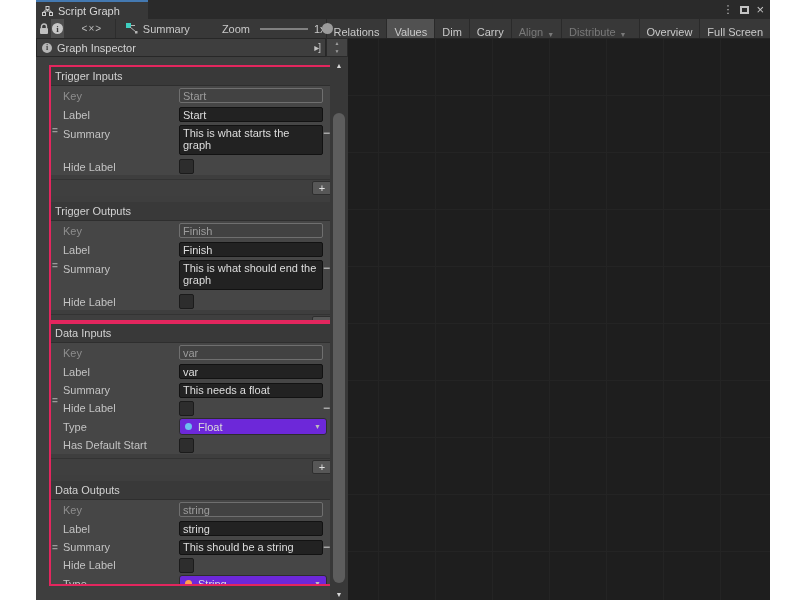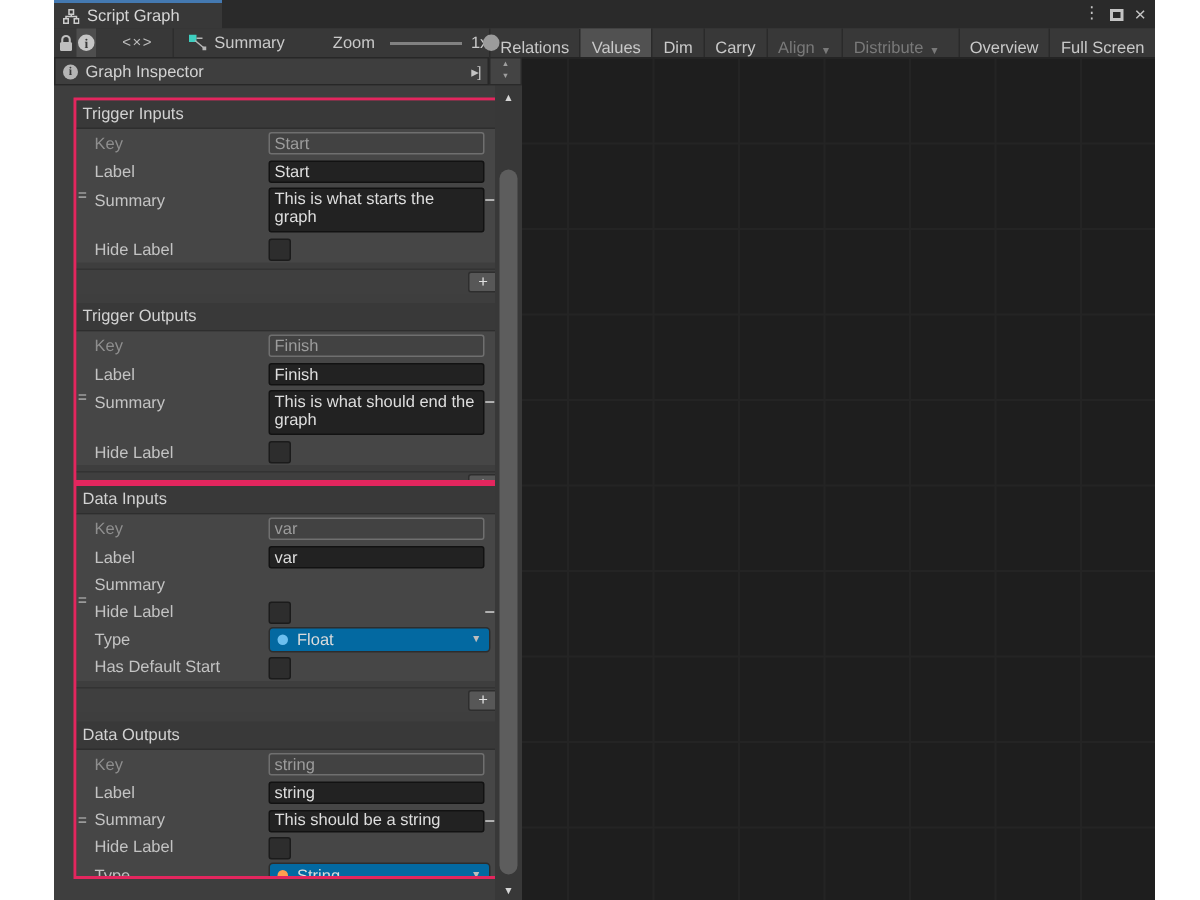--- a/index.html
+++ b/index.html
@@ -74,21 +74,21 @@
   .row.dim .flabel{color:#8e8e8e;}
   .tinput{width:136px;height:13px;background:#222222;border:1px solid #121212;border-radius:2px;
     color:#dedede;padding:0 3px;font-size:11px;font-family:"Liberation Sans",sans-serif;box-sizing:content-box;}
   .tinput.off{background:#424242;border:1px solid #6f6f6f;color:#9c9c9c;}
   .tarea{width:136px;height:26px;background:#222222;border:1px solid #121212;border-radius:2px;
     color:#dedede;padding:1px 3px;font-size:11px;line-height:12px;resize:none;overflow:hidden;
     font-family:"Liberation Sans",sans-serif;}
   .row.summary2{height:33px;align-items:flex-start;padding-top:1px;}
   .row.summary2 .flabel{margin-top:3px;}
   .checkbox{width:13px;height:13px;background:#2d2d2d;border:1px solid #1b1b1b;border-radius:2px;}
-  .dropdown{width:136px;height:15px;background:#0369a1;border:1px solid #2d2d2d;border-radius:3px;
+  .dropdown{width:136px;height:15px;background:#6d28d9;border:1px solid #2d2d2d;border-radius:3px;
     display:flex;align-items:center;gap:6px;padding:0 5px;color:#dcdcdc;box-sizing:content-box;}
   .dot{width:7px;height:7px;border-radius:50%;background:#888;}
   .dropdown .arrow{margin-left:auto;font-size:7px;color:#bdbdbd;}
   .minus{position:absolute;right:7px;top:2px;color:#b2b2b2;font-weight:bold;font-size:12px;}
   .minus.mid{top:auto;}
   .handle{position:absolute;left:1px;color:#9a9a9a;font-size:10px;font-weight:bold;}
   .spacer{height:4px;background:#3e3e3e;}
   .gap6{height:6px;background:#3e3e3e;}
   .plus-row{height:16px;background:#3f3f3f;border-top:1px solid #333;display:flex;align-items:center;justify-content:flex-end;}
   .plus-btn{width:18px;height:12px;background:#575757;border:1px solid #2e2e2e;border-radius:2px;color:#e0e0e0;
@@ -259,20 +259,21 @@
               <span class="flabel">Key</span>
               <input class="tinput off" readonly="" value="var" style="">
             </div>
             <div class="row">
               <span class="flabel">Label</span>
               <input class="tinput" value="var" style="">
             </div>
             <div class="row" style="height:18px">
               <span class="handle" style="top:14px">=</span>
               <span class="flabel">Summary</span>
+              <input class="tinput" value="This needs a float" style="">
             </div>
             <div class="row" style="height:18px">
               <span class="flabel">Hide Label</span>
               <span class="checkbox"></span>
               <span class="minus mid">−</span>
             </div>
             <div class="row">
               <span class="flabel">Type</span>
               <div class="dropdown">
                 <span class="dot" style="background: rgb(108, 191, 239);"></span>

